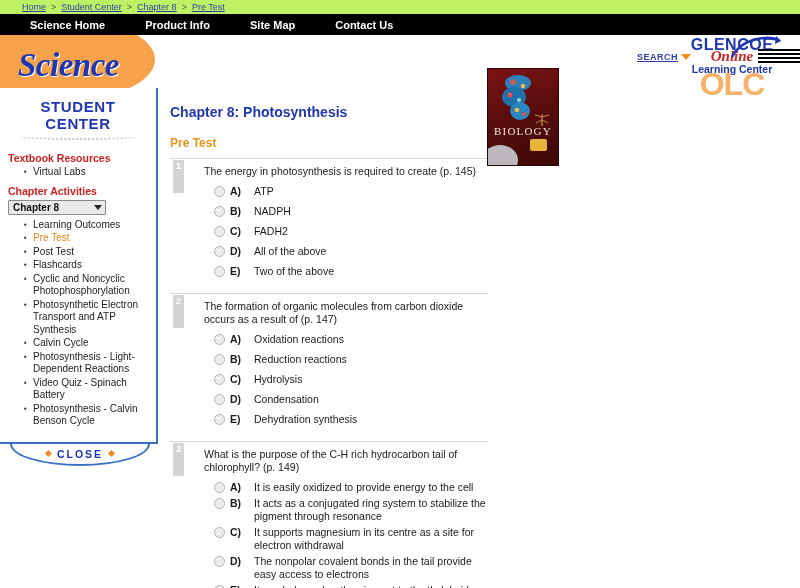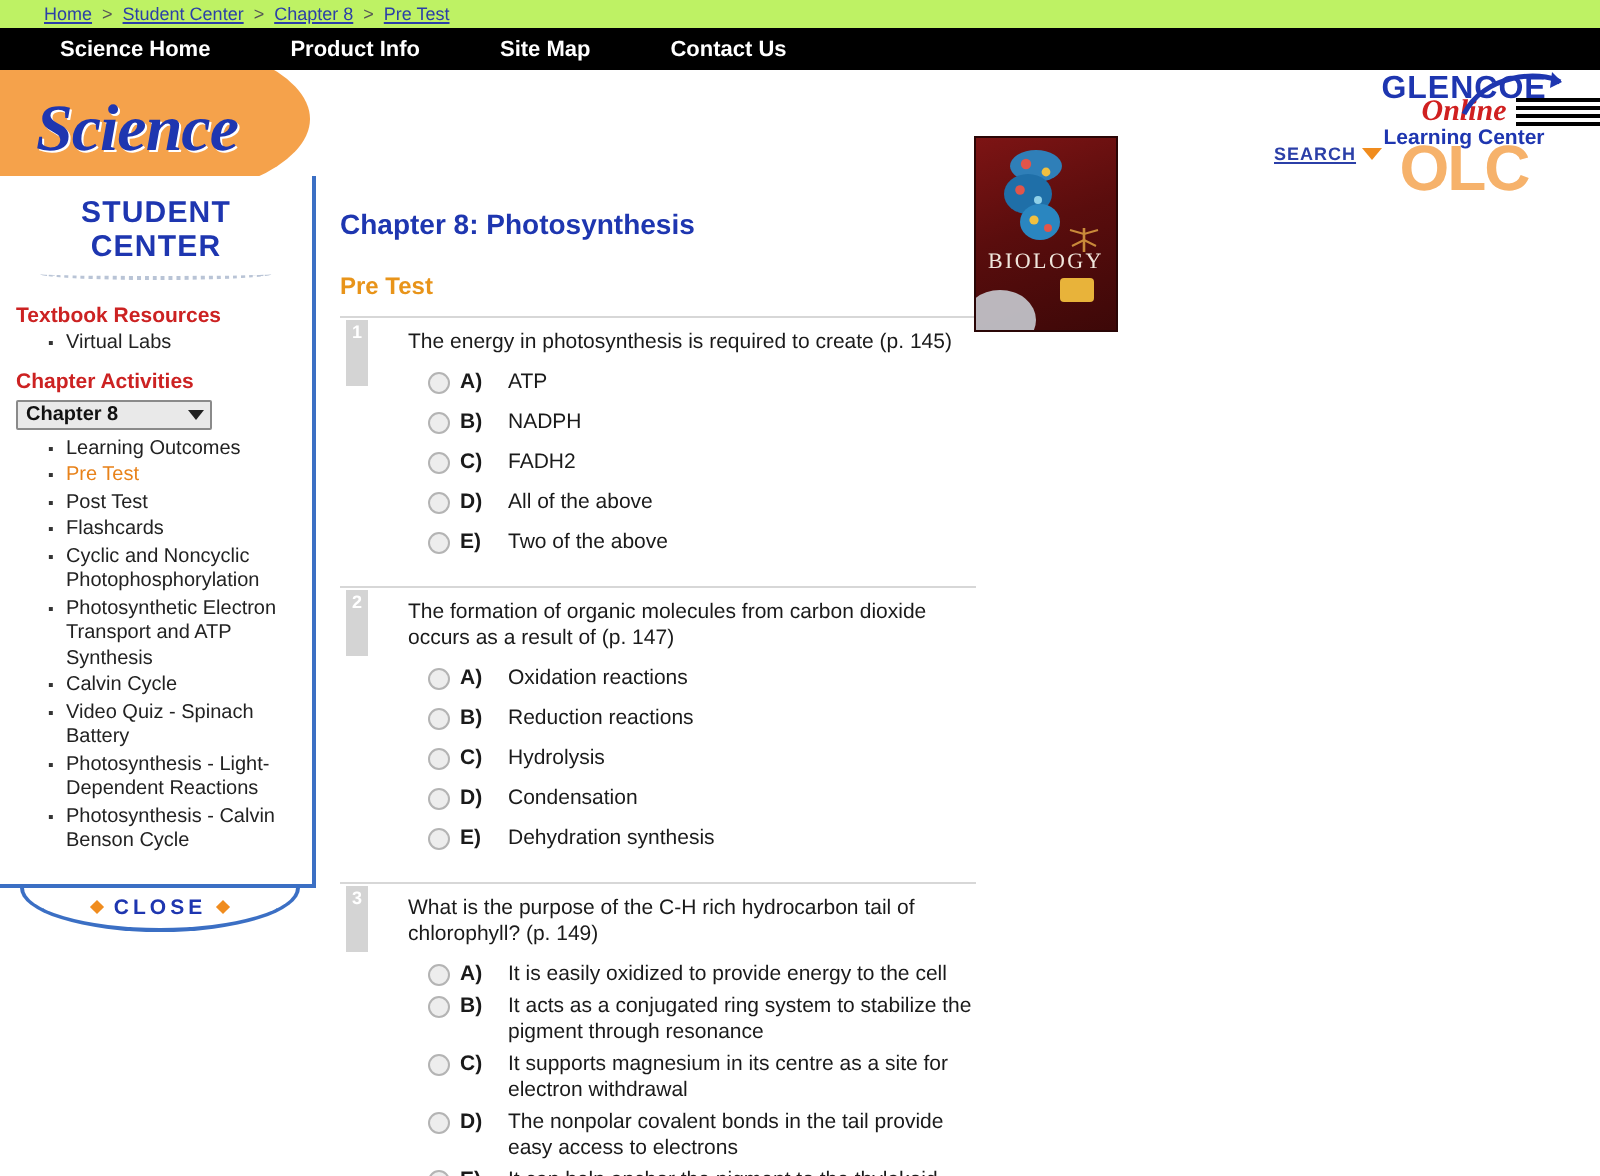--- a/index.html
+++ b/index.html
@@ -79,21 +79,21 @@
     font-size: 33px;
     color: #1e36b0;
     letter-spacing: -0.5px;
     text-shadow: 1px 1px 0 #ffffff;
   }
 
   
   .search-widget {
     position: absolute;
     left: 637px;
-    top: 37px;
+    top: 17px;
     z-index: 6;
     display: flex;
     align-items: center;
     gap: 3px;
   }
   .search-widget .lbl {
     font-size: 9px;
     font-weight: bold;
     color: #2b3fa8;
     letter-spacing: 0.5px;
@@ -472,22 +472,22 @@
     </div>
 
     <ul class="side-list" id="ca-list">
         <li>Learning Outcomes</li>
         <li class="active">Pre Test</li>
         <li>Post Test</li>
         <li>Flashcards</li>
         <li>Cyclic and Noncyclic Photophosphorylation</li>
         <li>Photosynthetic Electron Transport and ATP Synthesis</li>
         <li>Calvin Cycle</li>
+        <li>Photosynthesis - Light-Dependent Reactions</li>
         <li>Video Quiz - Spinach Battery</li>
-        <li>Photosynthesis - Light-Dependent Reactions</li>
         <li>Photosynthesis - Calvin Benson Cycle</li>
       </ul>
   </div>
 
   <div class="close-wrap">
     <div class="close-shape">
       <span class="diamond"></span>
       <span class="ctext">CLOSE</span>
       <span class="diamond"></span>
     </div>

